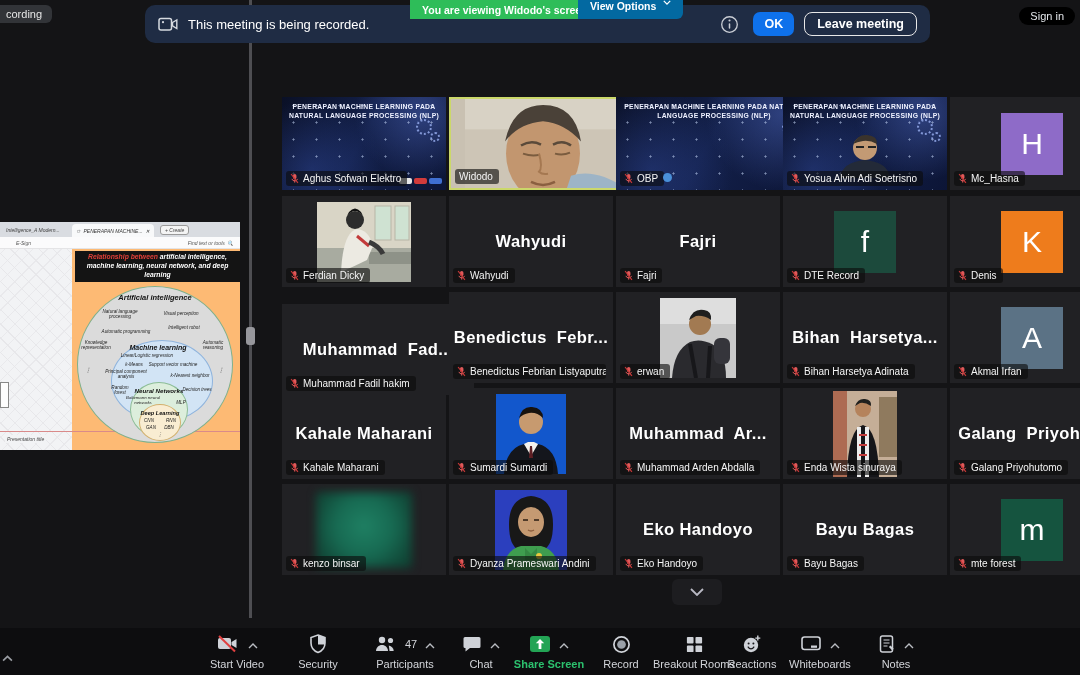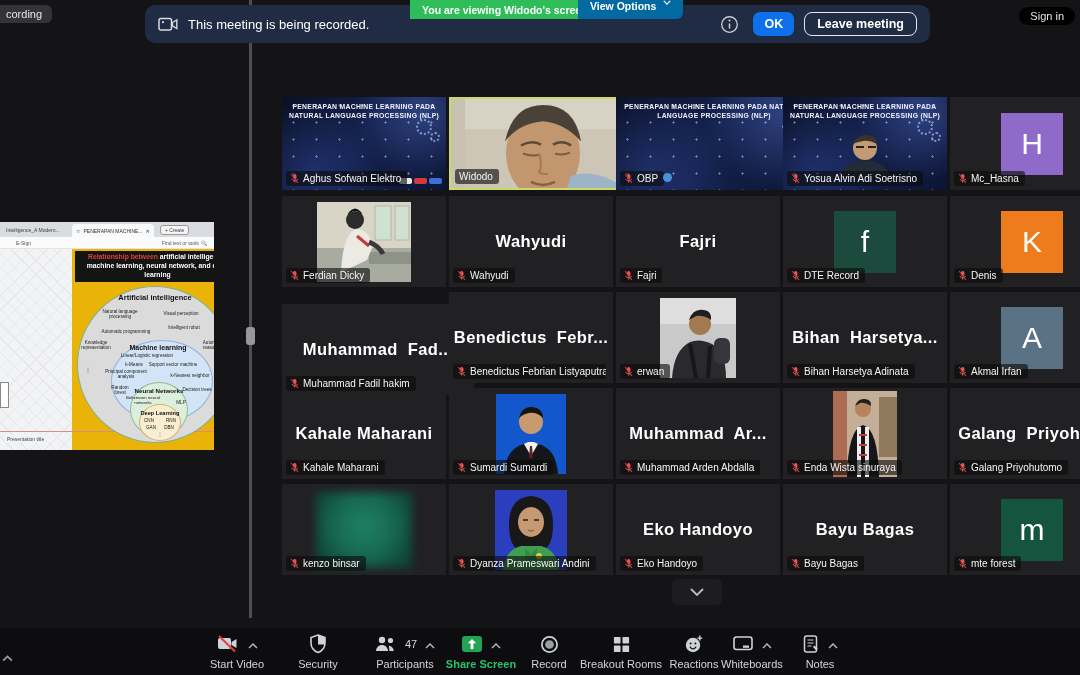--- a/index.html
+++ b/index.html
@@ -23,22 +23,22 @@
   .view-options { position:absolute; left:578px; top:0; height:19px; background:#0369a1; color:#fff;
     font-weight:bold; font-size:10.5px; display:flex; align-items:flex-start; gap:7px; padding:0 12px;
     border-radius:0 0 6px 0; z-index:7; cursor:pointer; }
 
   
   .divider { position:absolute; left:249px; top:0; width:3px; height:618px; background:#4e4e52; }
   .divider-handle { position:absolute; left:246px; top:327px; width:9px; height:18px;
     background:#97979c; border-radius:3px; z-index:2; }
 
   
-  .shared-panel { position:absolute; left:0; top:222px; width:214px; height:228px; background:#eab308;
-    overflow:hidden; }
+  .shared-panel { position:absolute; left:0; top:222px; width:240px; height:228px; background:#fdba74;
+    overflow:hidden;font-style:italic; }
   .sp-tabbar { position:absolute; left:0; top:0; width:247px; height:15px; background:#d9dce1; }
   .sp-tab1 { position:absolute; left:2px; top:3px; font-size:5px; color:#3c3c3c; padding:2px 4px;
     white-space:nowrap; }
   .sp-tab2 { position:absolute; left:72px; top:2px; width:82px; height:13px; background:#f8f9fa;
     border-radius:4px 4px 0 0; font-size:5px; color:#333; display:flex; align-items:center; gap:3px;
     padding:0 4px; white-space:nowrap; overflow:hidden; }
   .sp-create { position:absolute; left:160px; top:3px; height:10px; border:1px solid #9a9a9a;
     background:#f4f4f4; border-radius:3px; font-size:5px; color:#444; display:flex; align-items:center;
     padding:0 4px; }
   .sp-toolrow { position:absolute; left:0; top:15px; width:247px; height:12px; background:#fbfbfc;
@@ -689,20 +689,31 @@
           <circle cx="15.5" cy="5.5" r="2.6" fill="#cfd2d8"></circle>
           <path d="M13.8 10.4c2.8.5 4.9 2.8 4.9 5.6h-4.2" fill="#cfd2d8"></path>
         </svg>
         <span class="tb-badge">47</span>
         <span class="tb-chev"><svg width="10" height="6" viewBox="0 0 10 6">
             <polyline points="1,5 5,1 9,5" fill="none" stroke="#b9bcc2" stroke-width="1.4"></polyline>
           </svg></span>
       </div>
       <div class="tb-label">Participants</div>
     </div>
+    <div class="tb-item">
+      <div class="tb-iconrow">
+        <svg width="20" height="18" viewBox="0 0 20 18">
+          <path d="M3 2h14a1.5 1.5 0 0 1 1.5 1.5v8a1.5 1.5 0 0 1-1.5 1.5H8l-4.5 3.4V13H3a1.5 1.5 0 0 1-1.5-1.5v-8A1.5 1.5 0 0 1 3 2z" fill="#cfd2d8"></path>
+        </svg>
+        <span class="tb-chev"><svg width="10" height="6" viewBox="0 0 10 6">
+            <polyline points="1,5 5,1 9,5" fill="none" stroke="#b9bcc2" stroke-width="1.4"></polyline>
+          </svg></span>
+      </div>
+      <div class="tb-label">Chat</div>
+    </div>
     <div class="tb-item tb-active">
       <div class="tb-iconrow">
         <svg width="22" height="18" viewBox="0 0 22 18">
           <rect x="1" y="1" width="20" height="16" rx="3" fill="#23a455"></rect>
           <path d="M11 4l4.2 4.2h-2.8V14h-2.8V8.2H6.8z" fill="#fff"></path>
         </svg>
         <span class="tb-chev"><svg width="10" height="6" viewBox="0 0 10 6">
             <polyline points="1,5 5,1 9,5" fill="none" stroke="#b9bcc2" stroke-width="1.4"></polyline>
           </svg></span>
       </div>

